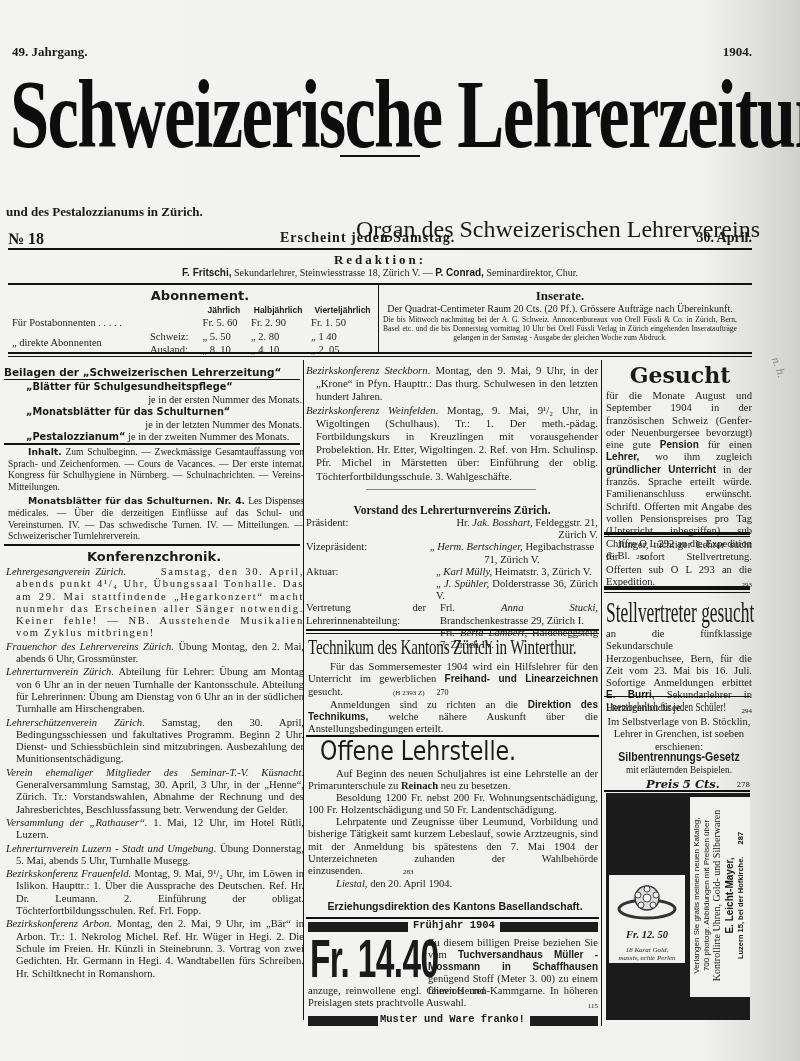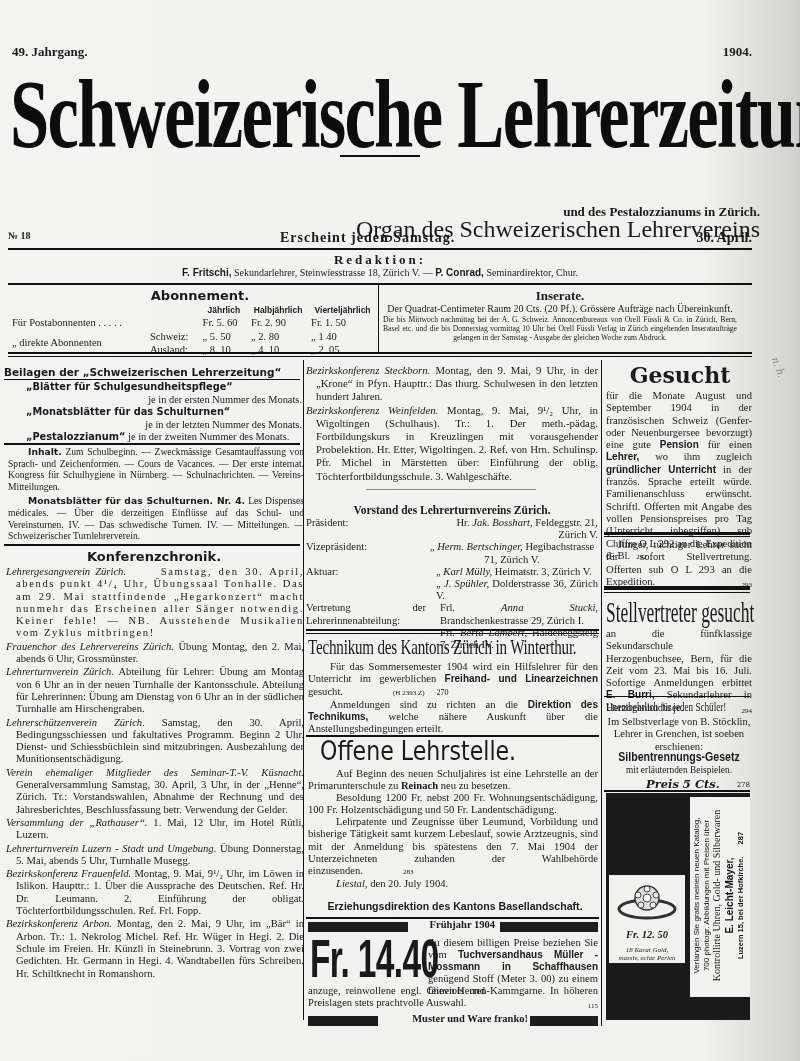--- a/index.html
+++ b/index.html
@@ -24,22 +24,22 @@
   .top-left { left:12px; top:44px; font-size:13px; font-weight:bold; font-family:"Liberation Serif", serif; }
   .top-right { right:48px; top:44px; font-size:13px; font-weight:bold; font-family:"Liberation Serif", serif; }
   .masthead {
     left:10px; top:70px; width:740px; height:80px;
     font-family:"Liberation Serif", serif; font-weight:bold;
     font-size:86px; line-height:80px; letter-spacing:-2px;
     transform:scaleY(1.12) scaleX(0.82); transform-origin:left top;
     white-space:nowrap; color:#0d0d0d;
   }
   .subtitle { left:0; width:760px; top:172px; text-align:right; font-family:"Liberation Serif", serif; font-size:24px;margin-top:44px; }
-  .subtitle2 { left:0; width:760px; top:204px; text-align:right; font-family:"Liberation Serif", serif; font-size:13px; font-weight:bold; }
-  .issue-no { left:8px; top:230px; font-size:10px; font-weight:bold; font-family:"Liberation Serif", serif; }
+  .subtitle2 { left:6px; width:760px; top:204px; text-align:left; font-family:"Liberation Serif", serif; font-size:13px; font-weight:bold; }
+  .issue-no { left:8px; top:230px; font-size:16px; font-weight:bold; font-family:"Liberation Serif", serif; }
   .issue-mid { left:280px; top:230px; font-size:14px; font-weight:bold; font-family:"Liberation Serif", serif; letter-spacing:1px; }
   .issue-date { right:48px; top:230px; font-size:14px; font-weight:bold; font-family:"Liberation Serif", serif; }
   .redaktion-title { left:0; width:760px; top:252px; text-align:center; font-size:13px; font-weight:bold; letter-spacing:3px; font-family:"Liberation Serif", serif; }
   .redaktion-text { left:0; width:760px; top:267px; text-align:center; font-size:10px; font-family:"Liberation Serif", serif; }
 
   
   .abo-title { left:100px; width:200px; top:288px; text-align:center; font-size:13px; font-weight:bold; font-family:"DejaVu Sans", sans-serif; }
   .abo-grid { left:8px; top:303px; width:370px; font-size:10.5px; font-family:"Liberation Serif", serif; }
   .abo-grid td { padding:0 2px; line-height:11.5px; white-space:nowrap; }
   .abo-grid th { font-family:"Liberation Sans", sans-serif; font-size:8.5px; font-weight:bold; line-height:10px; }
@@ -70,21 +70,21 @@
 
   .techn-title { left:308px; top:636px; width:290px; font-family:"Liberation Serif", serif; font-size:21px; line-height:22px; white-space:nowrap; transform:scaleX(0.72); transform-origin:left top; letter-spacing:-0.3px; }
   .techn-body { left:308px; top:661px; width:290px; font-size:10.6px; line-height:12.3px; }
 
   .offene-title { left:320px; top:737px; width:280px; font-family:"DejaVu Sans", sans-serif; font-size:26px; line-height:28px; white-space:nowrap; transform:scaleX(0.85); transform-origin:left top; }
   .offene-body { left:308px; top:768px; width:290px; font-size:10.6px; line-height:12.1px; }
   .offene-sign { left:310px; top:900px; width:290px; font-family:"Liberation Sans", sans-serif; font-weight:bold; font-size:11.5px; text-align:center; transform:scaleX(0.92); }
 
   .fruh-bar { left:308px; top:921px; width:290px; height:11px; }
   .bar-fill { position:absolute; background:#1d1d1d; height:10px; top:1px; }
-  .fruh-label { position:absolute; left:105px; width:82px; top:-2px; text-align:right; font-family:Liberation Serif, serif; font-weight:bold; font-size:10.5px; background:transparent; }
+  .fruh-label { position:absolute; left:105px; width:82px; top:-2px; text-align:left; font-family:Liberation Mono, monospace; font-weight:bold; font-size:10.5px; background:transparent; }
   .price-big { left:310px; top:930px; font-family:"Liberation Sans", sans-serif; font-weight:bold; font-size:54px; line-height:56px; transform:scaleX(0.62); transform-origin:left top; white-space:nowrap; letter-spacing:-1px; }
   .price-txt { left:428px; top:937px; width:170px; font-size:10.6px; line-height:12px; }
   .price-txt2 { left:308px; top:985px; width:290px; font-size:10.6px; line-height:12px; }
   .muster-bar { left:308px; top:1015px; width:290px; height:11px; }
 
   .right { left:606px; width:146px; font-size:10.6px; line-height:12.3px; }
   .gesucht-title { left:620px; top:362px; width:120px; text-align:center; font-family:"DejaVu Serif", serif; font-weight:bold; font-size:22px; line-height:26px; }
   .stell-title { left:606px; top:596px; width:150px; font-family:"Liberation Serif", serif; font-size:30px; line-height:32px; white-space:nowrap; transform:scaleX(0.58); transform-origin:left top; }
   .unent { left:606px; top:700px; width:146px; font-size:12px; line-height:14px; white-space:nowrap; transform:scaleX(0.76); transform-origin:left top; font-family:"Liberation Serif", serif; }
   .silben { left:606px; top:750px; width:146px; font-family:"Liberation Sans", sans-serif; font-weight:bold; font-size:12px; text-align:center; transform:scaleX(0.88); }
@@ -235,21 +235,21 @@
     <p style="text-indent:22px;"><span>Für das Sommersemester 1904 wird ein Hilfslehrer für den Unterricht im gewerblichen </span><span class="b sans" style="font-size:10px;">Freihand- und Linearzeichnen</span><span> gesucht.</span><span style="font-size:7px;margin-left:50px;">(H 2393 Z)</span><span style="font-size:8px;margin-left:12px;">270</span></p>
     <p style="text-indent:22px;"><span>Anmeldungen sind zu richten an die </span><span class="b sans" style="font-size:10px;">Direktion des Technikums,</span><span> welche nähere Auskunft über die Anstellungsbedingungen erteilt.</span></p>
   </div>
   <div class="rule" style="left:306px;top:735px;width:293px;height:2px;"></div>
 
   <div class="abs offene-title">Offene Lehrstelle.</div>
   <div class="col offene-body">
     <p style="text-indent:28px;"><span>Auf Beginn des neuen Schuljahres ist eine Lehrstelle an der Primarunterschule zu </span><span class="b">Reinach</span><span> neu zu besetzen.</span></p>
     <p style="text-indent:28px;">Besoldung 1200 Fr. nebst 200 Fr. Wohnungsentschädigung, 100 Fr. Holzentschädigung und 50 Fr. Landentschädigung.</p>
     <p style="text-indent:28px;"><span>Lehrpatente und Zeugnisse über Leumund, Vorbildung und bisherige Tätigkeit samt kurzem Lebeslauf, sowie Arztzeugnis, sind mit der Anmeldung bis spätestens den 7. Mai 1904 der Unterzeichneten zuhanden der Wahlbehörde einzusenden.</span><span style="font-size:7px;margin-left:40px;">283</span></p>
-    <p style="text-indent:28px;"><span class="i">Liestal,</span><span> den 20. July 1904.</span></p>
+    <p style="text-indent:28px;"><span class="i">Liestal,</span><span> den 20. April 1904.</span></p>
   </div>
   <div class="abs offene-sign">Erziehungsdirektion des Kantons Basellandschaft.</div>
   <div class="rule" style="left:306px;top:917px;width:293px;height:2px;"></div>
 
   <div class="abs fruh-bar">
     <div class="bar-fill" style="left:0;width:100px;"></div>
     <div class="fruh-label">Frühjahr 1904</div>
     <div class="bar-fill" style="left:192px;width:98px;"></div>
   </div>
   <div class="abs price-big">Fr. 14.40</div>

